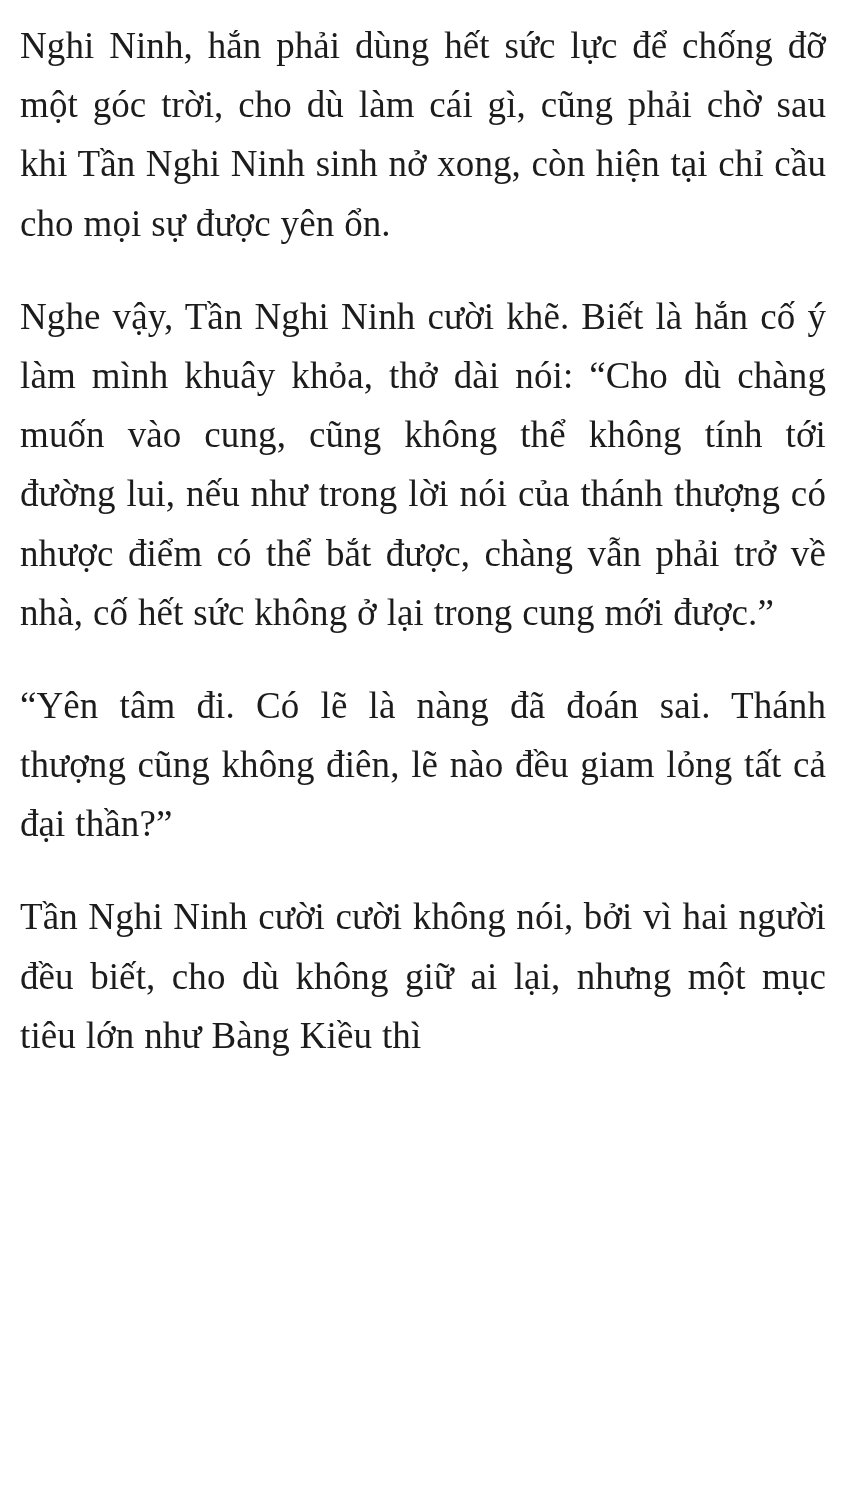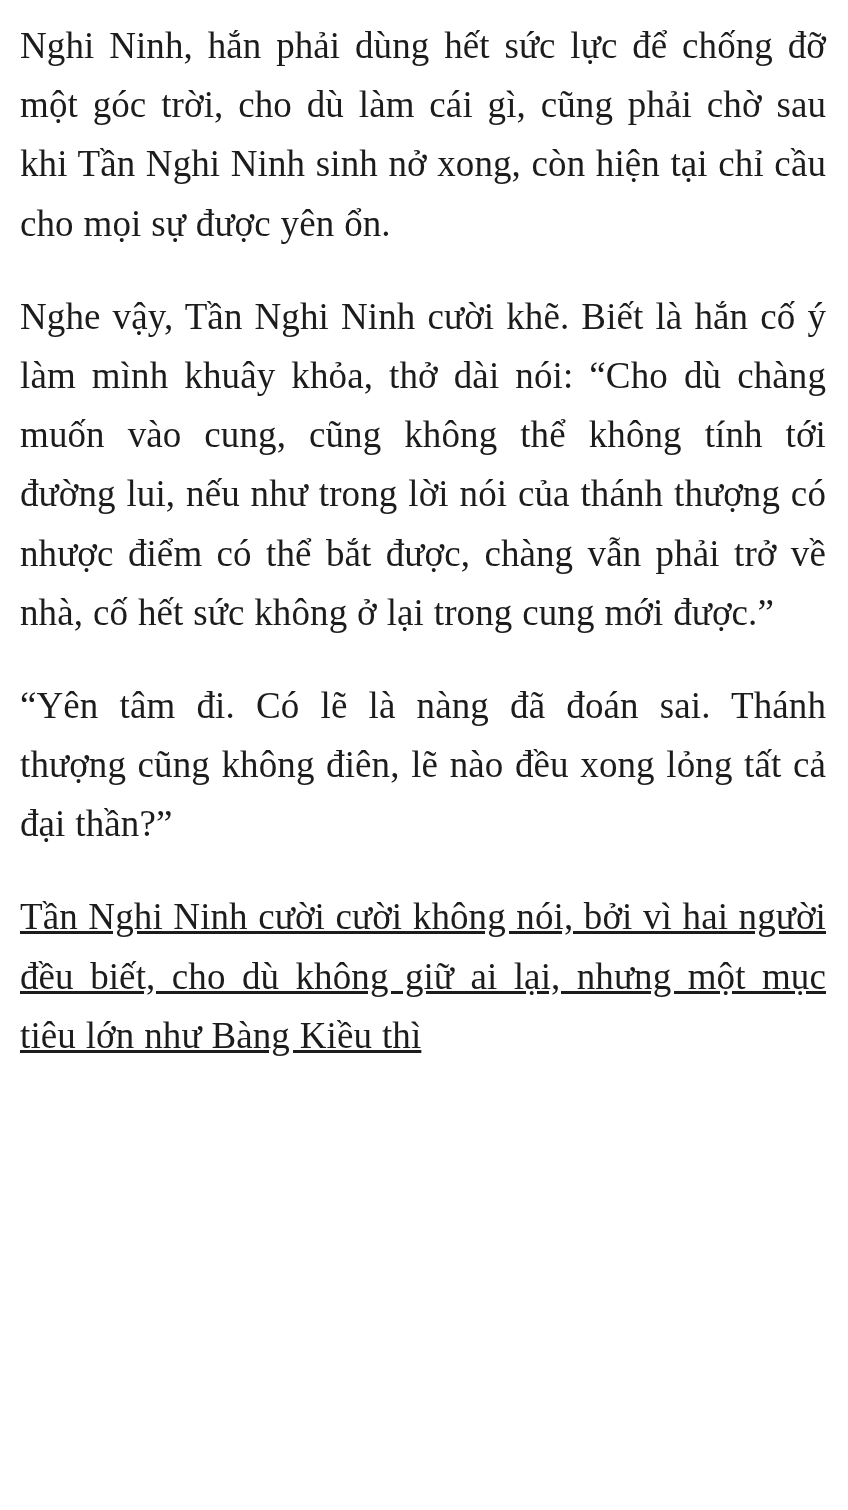--- a/index.html
+++ b/index.html
@@ -24,24 +24,23 @@
     font-size: 37px;
     line-height: 1.60;
     text-align: justify;
     text-justify: inter-word;
     letter-spacing: 0.1px;
     color: #1c1c1c;
     word-spacing: 0.5px;
   }
   .para:last-child {
     margin-bottom: 0;
-    text-decoration: underline;
   }
 </style>
 </head>
 <body>
 
 <div class="reader">
   <p class="para">Nghi Ninh, hắn phải dùng hết sức lực để chống đỡ một góc trời, cho dù làm cái gì, cũng phải chờ sau khi Tần Nghi Ninh sinh nở xong, còn hiện tại chỉ cầu cho mọi sự được yên ổn.</p>
   <p class="para">Nghe vậy, Tần Nghi Ninh cười khẽ. Biết là hắn cố ý làm mình khuây khỏa, thở dài nói: “Cho dù chàng muốn vào cung, cũng không thể không tính tới đường lui, nếu như trong lời nói của thánh thượng có nhược điểm có thể bắt được, chàng vẫn phải trở về nhà, cố hết sức không ở lại trong cung mới được.”</p>
-  <p class="para">“Yên tâm đi. Có lẽ là nàng đã đoán sai. Thánh thượng cũng không điên, lẽ nào đều xong lỏng tất cả đại thần?”</p>
+  <p class="para">“Yên tâm đi. Có lẽ là nàng đã đoán sai. Thánh thượng cũng không điên, lẽ nào đều giam lỏng tất cả đại thần?”</p>
   <p class="para">Tần Nghi Ninh cười cười không nói, bởi vì hai người đều biết, cho dù không giữ ai lại, nhưng một mục tiêu lớn như Bàng Kiều thì</p>
 </div>
 
 </body></html>

